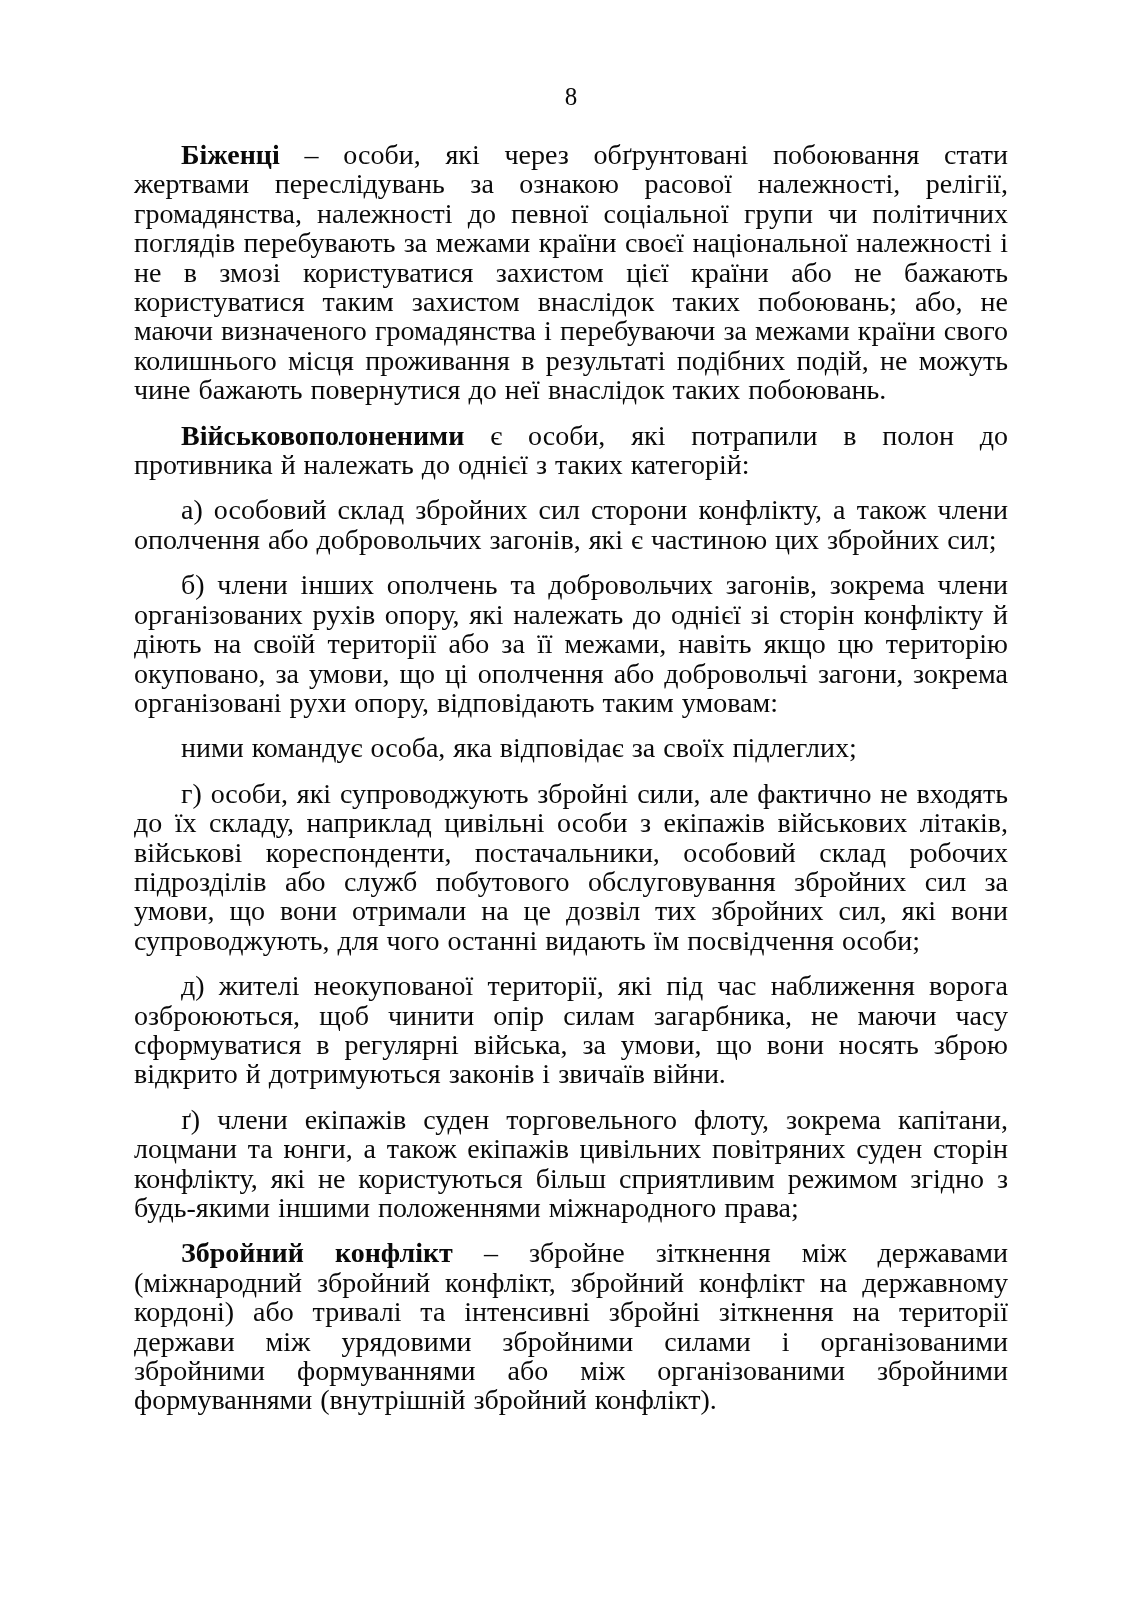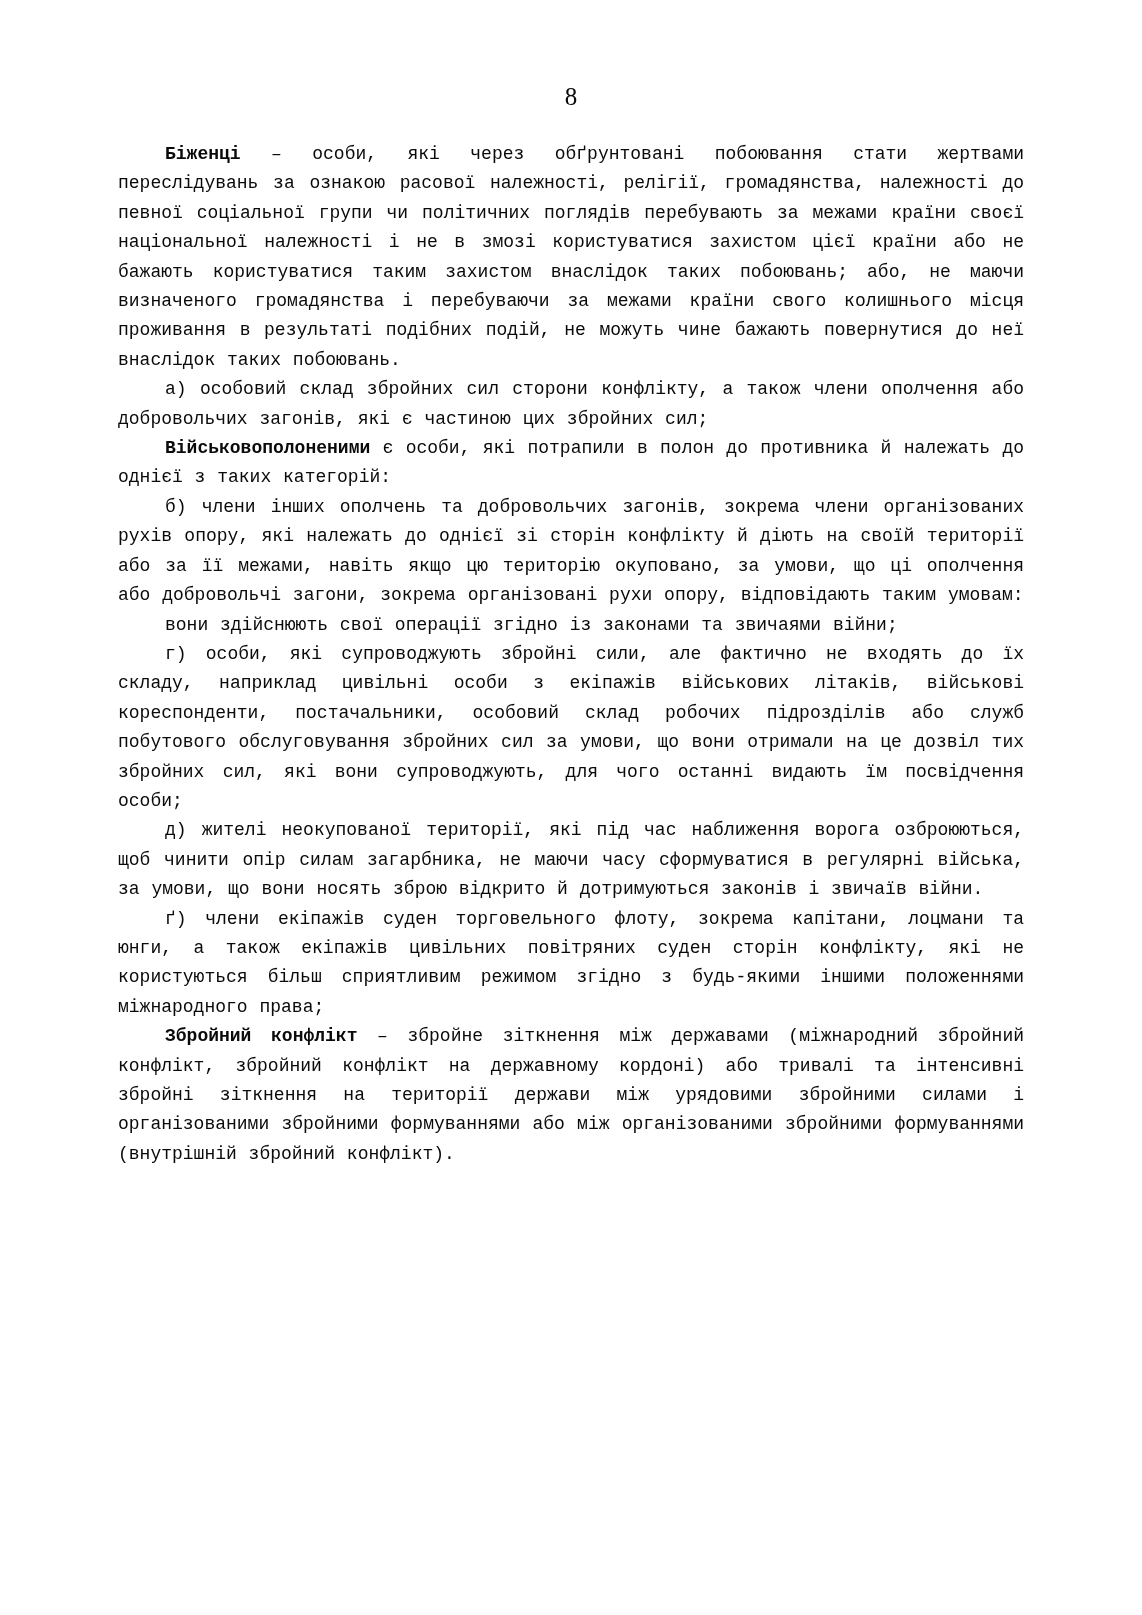--- a/index.html
+++ b/index.html
@@ -26,41 +26,40 @@
     margin: 0 0 30px 0;
   }
   .doc-title {
     text-align: center;
     font-weight: bold;
     font-size: 28px;
     line-height: 30px;
     margin: 0 0 42px 0;
   }
   .doc-body p.para {
-    margin: 0;
-    font-size: 18px;
+    margin: 16px;
+    font-size: 28px;
     line-height: 29.4px;
     text-align: justify;
     text-indent: 47px;
     word-spacing: 1px;
-    font-family: Liberation Mono, monospace;
   }
   .doc-body p.para span.b {
     font-weight: bold;
   }
 </style>
 </head>
 <body>
 
 <div class="page">
   <div class="page-number">8</div>
   <div class="doc-body" id="doc-body">
       <p class="para"><span class="b">Біженці</span><span class=""> – особи, які через обґрунтовані побоювання стати жертвами переслідувань за ознакою расової належності, релігії, громадянства, належності до певної соціальної групи чи політичних поглядів перебувають за межами країни своєї національної належності і не в змозі користуватися захистом цієї країни або не бажають користуватися таким захистом внаслідок таких побоювань; або, не маючи визначеного громадянства і перебуваючи за межами країни свого колишнього місця проживання в результаті подібних подій, не можуть чине бажають повернутися до неї внаслідок таких побоювань.</span></p>
+      <p class="para"><span class="b">Військовополоненими</span><span class=""> є особи, які потрапили в полон до противника й належать до однієї з таких категорій:</span></p>
       <p class="para"><span class="">а) особовий склад збройних сил сторони конфлікту, а також члени ополчення або добровольчих загонів, які є частиною цих збройних сил;</span></p>
-      <p class="para"><span class="b">Військовополоненими</span><span class=""> є особи, які потрапили в полон до противника й належать до однієї з таких категорій:</span></p>
       <p class="para"><span class="">б) члени інших ополчень та добровольчих загонів, зокрема члени організованих рухів опору, які належать до однієї зі сторін конфлікту й діють на своїй території або за її межами, навіть якщо цю територію окуповано, за умови, що ці ополчення або добровольчі загони, зокрема організовані рухи опору, відповідають таким умовам:</span></p>
-      <p class="para"><span class="">вони здійснюють свої операції згідно із законами та звичаями війни;</span></p>
+      <p class="para"><span class="">ними командує особа, яка відповідає за своїх підлеглих;</span></p>
       <p class="para"><span class="">г) особи, які супроводжують збройні сили, але фактично не входять до їх складу, наприклад цивільні особи з екіпажів військових літаків, військові кореспонденти, постачальники, особовий склад робочих підрозділів або служб побутового обслуговування збройних сил за умови, що вони отримали на це дозвіл тих збройних сил, які вони супроводжують, для чого останні видають їм посвідчення особи;</span></p>
       <p class="para"><span class="">д) жителі неокупованої території, які під час наближення ворога озброюються, щоб чинити опір силам загарбника, не маючи часу сформуватися в регулярні війська, за умови, що вони носять зброю відкрито й дотримуються законів і звичаїв війни.</span></p>
       <p class="para"><span class="">ґ) члени екіпажів суден торговельного флоту, зокрема капітани, лоцмани та юнги, а також екіпажів цивільних повітряних суден сторін конфлікту, які не користуються більш сприятливим режимом згідно з будь-якими іншими положеннями міжнародного права;</span></p>
       <p class="para"><span class="b">Збройний конфлікт</span><span class=""> – збройне зіткнення між державами (міжнародний збройний конфлікт, збройний конфлікт на державному кордоні) або тривалі та інтенсивні збройні зіткнення на території держави між урядовими збройними силами і організованими збройними формуваннями або між організованими збройними формуваннями (внутрішній збройний конфлікт).</span></p>
     </div>
 </div>
 
 </body></html>

